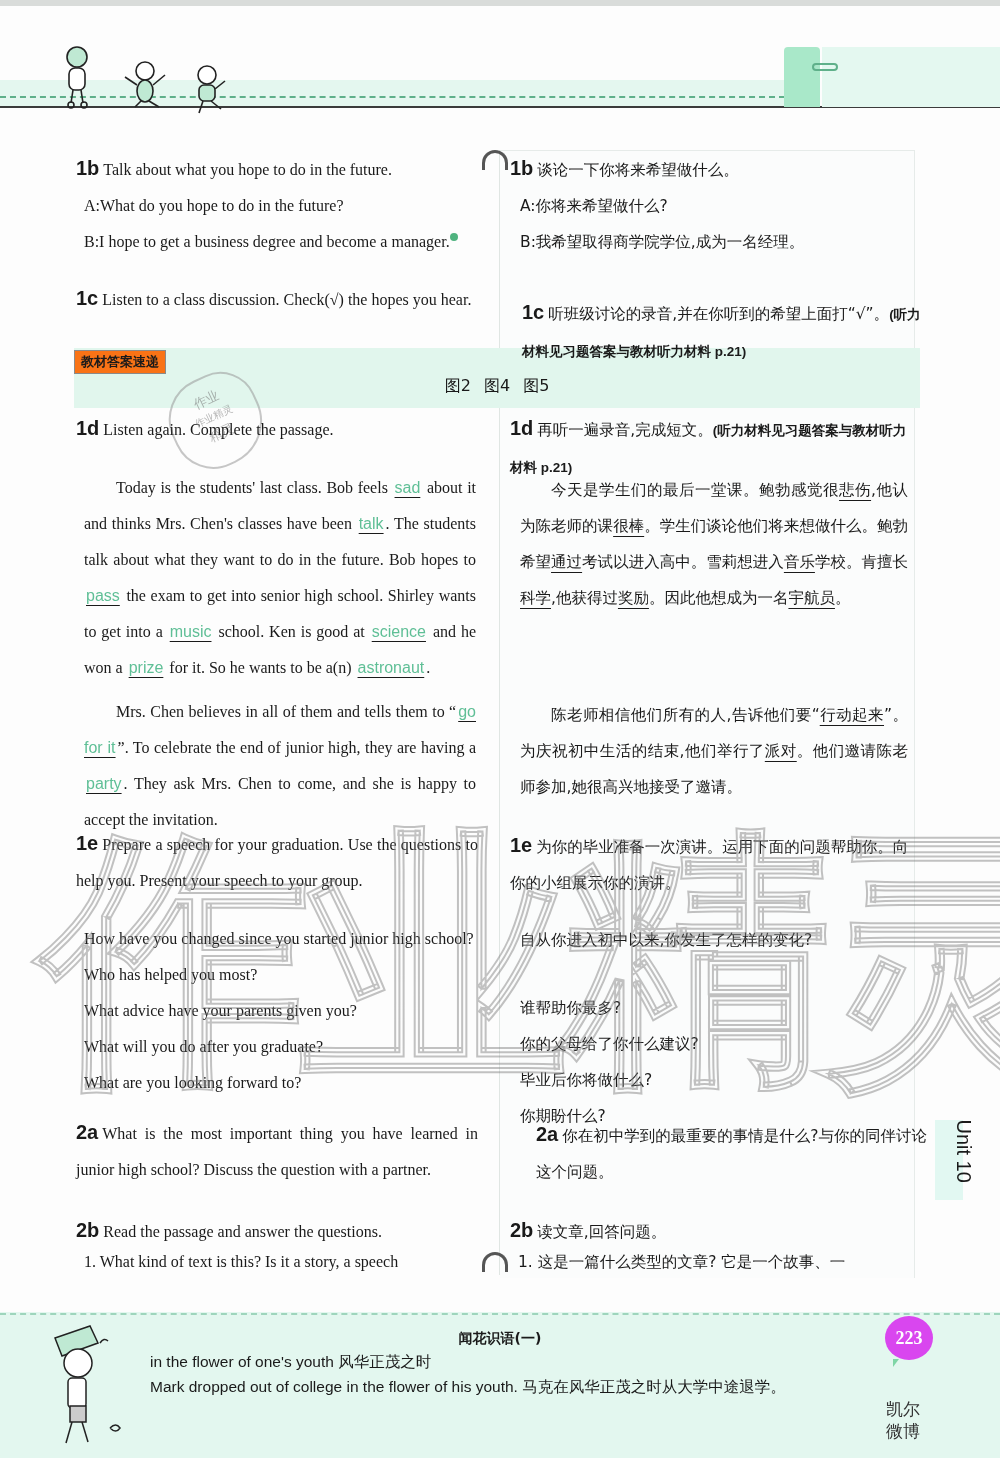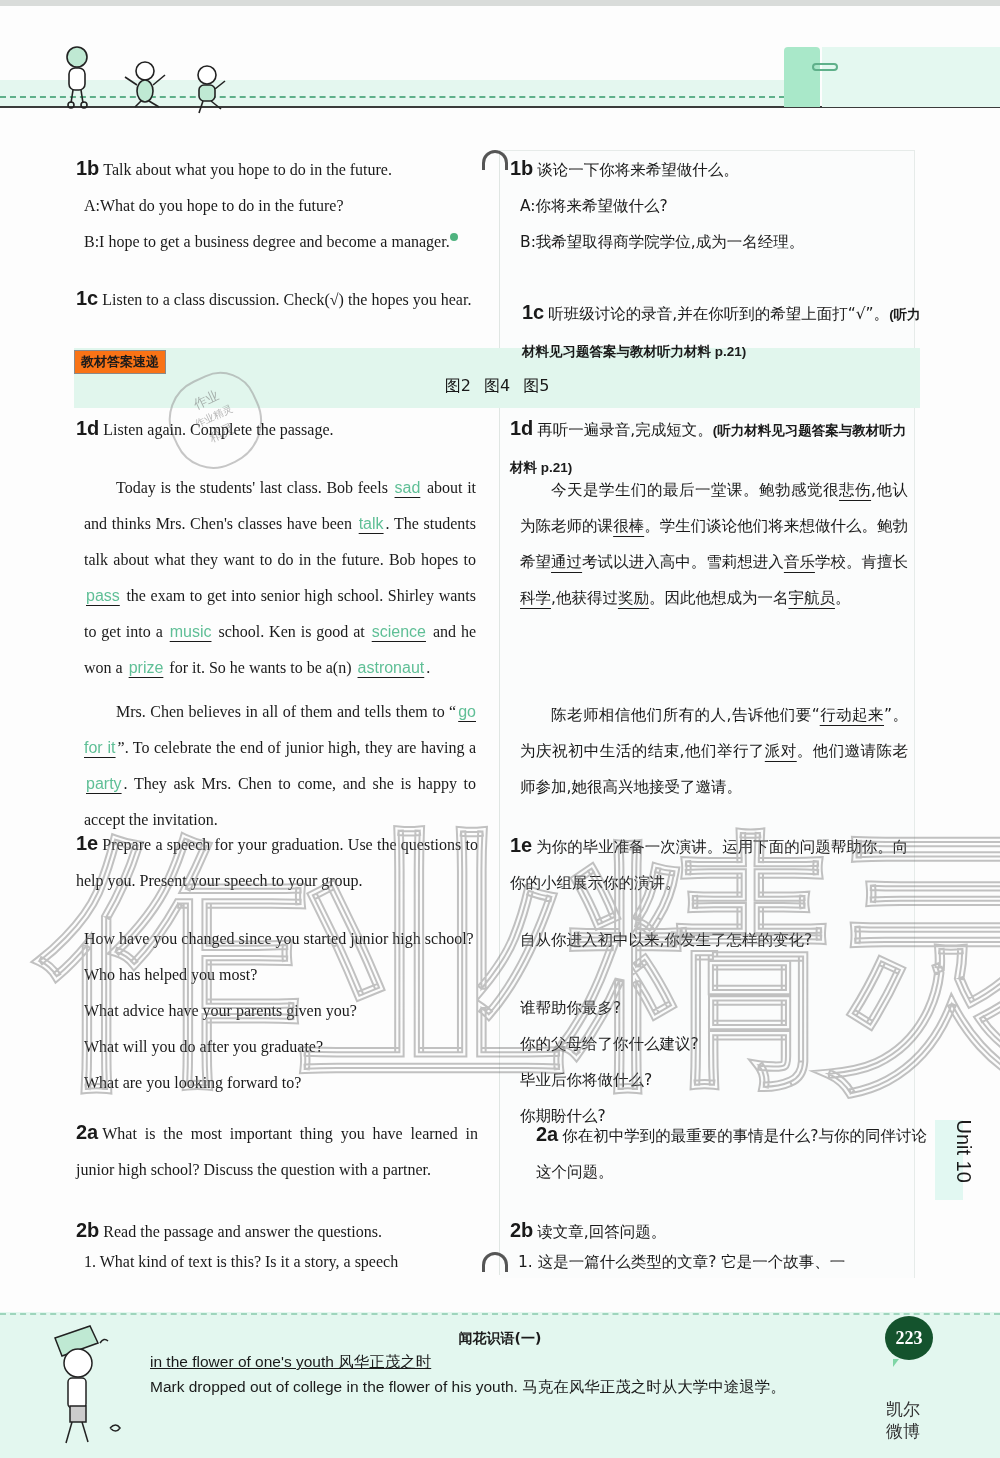--- a/index.html
+++ b/index.html
@@ -37,23 +37,23 @@
   .stamp { position: absolute; left: 170px; top: 375px; width: 92px; height: 92px; border: 2px solid #9a9a9a; border-radius: 46% 40% 50% 44%; transform: rotate(-25deg); opacity: 0.55; font-family: "DejaVu Sans", sans-serif; color: #777; font-size: 13px; text-align: center; padding-top: 10px; line-height: 22px; }
 
   .watermark { position: absolute; left: 40px; top: 800px; width: 900px; height: 320px; font-family: "DejaVu Sans", sans-serif; font-size: 270px; font-weight: 700; color: transparent; -webkit-text-stroke: 2px rgba(120,120,120,0.45); letter-spacing: -10px; white-space: nowrap; pointer-events: none; line-height: 320px; }
 
   .unit-tab { position: absolute; left: 935px; top: 1120px; width: 28px; height: 80px; background: #e2f8f2; }
   .unit-text { position: absolute; left: 923px; top: 1148px; width: 80px; font-family: "Liberation Sans", "DejaVu Sans", sans-serif; font-size: 20px; transform: rotate(90deg); white-space: nowrap; }
 
   .footer { position: absolute; left: 0; top: 1312px; width: 1000px; height: 146px; background: #e3f7ef; }
   .footer-dash { position: absolute; left: 0; top: 1313px; width: 1000px; border-top: 2px dashed #9ed5bc; }
   .footer-title { position: absolute; left: 0; top: 1330px; width: 1000px; text-align: center; font-family: "DejaVu Sans", sans-serif; font-weight: 700; font-size: 14px; }
-  .footer-line1 { position: absolute; left: 150px; top: 1352px; font-family: "Liberation Sans", "DejaVu Sans", sans-serif; font-size: 15.5px; text-decoration: underline; }
+  .footer-line1 { position: absolute; left: 150px; top: 1352px; font-family: "Liberation Sans", "DejaVu Sans", sans-serif; font-size: 15.5px; }
   .footer-line2 { position: absolute; left: 150px; top: 1377px; font-family: "Liberation Sans", "DejaVu Sans", sans-serif; font-size: 15.5px; }
-  .page-bubble { position: absolute; left: 885px; top: 1316px; width: 48px; height: 44px; border-radius: 50%; background: #14532d; color: #fff; font-family: "Liberation Serif", serif; font-weight: 700; font-size: 18px; text-align: center; line-height: 44px; }
+  .page-bubble { position: absolute; left: 885px; top: 1316px; width: 48px; height: 44px; border-radius: 50%; background: #d946ef; color: #fff; font-family: "Liberation Serif", serif; font-weight: 700; font-size: 18px; text-align: center; line-height: 44px; }
   .page-bubble:after { content: ""; position: absolute; left: 8px; bottom: -7px; border-left: 6px solid #7fd6a6; border-right: 6px solid transparent; border-bottom: 8px solid transparent; }
   .brand { position: absolute; left: 886px; top: 1362px; width: 40px; font-family: "DejaVu Sans", sans-serif; font-size: 17px; line-height: 22px; color: #333; margin-top: 36px; }
   .reader { position: absolute; left: 40px; top: 1318px; width: 100px; height: 135px; }
 </style>
 </head>
 <body>
 
 <div class="top-bar"></div>
 <div class="header-band"></div>
 <div class="header-dash"></div>

